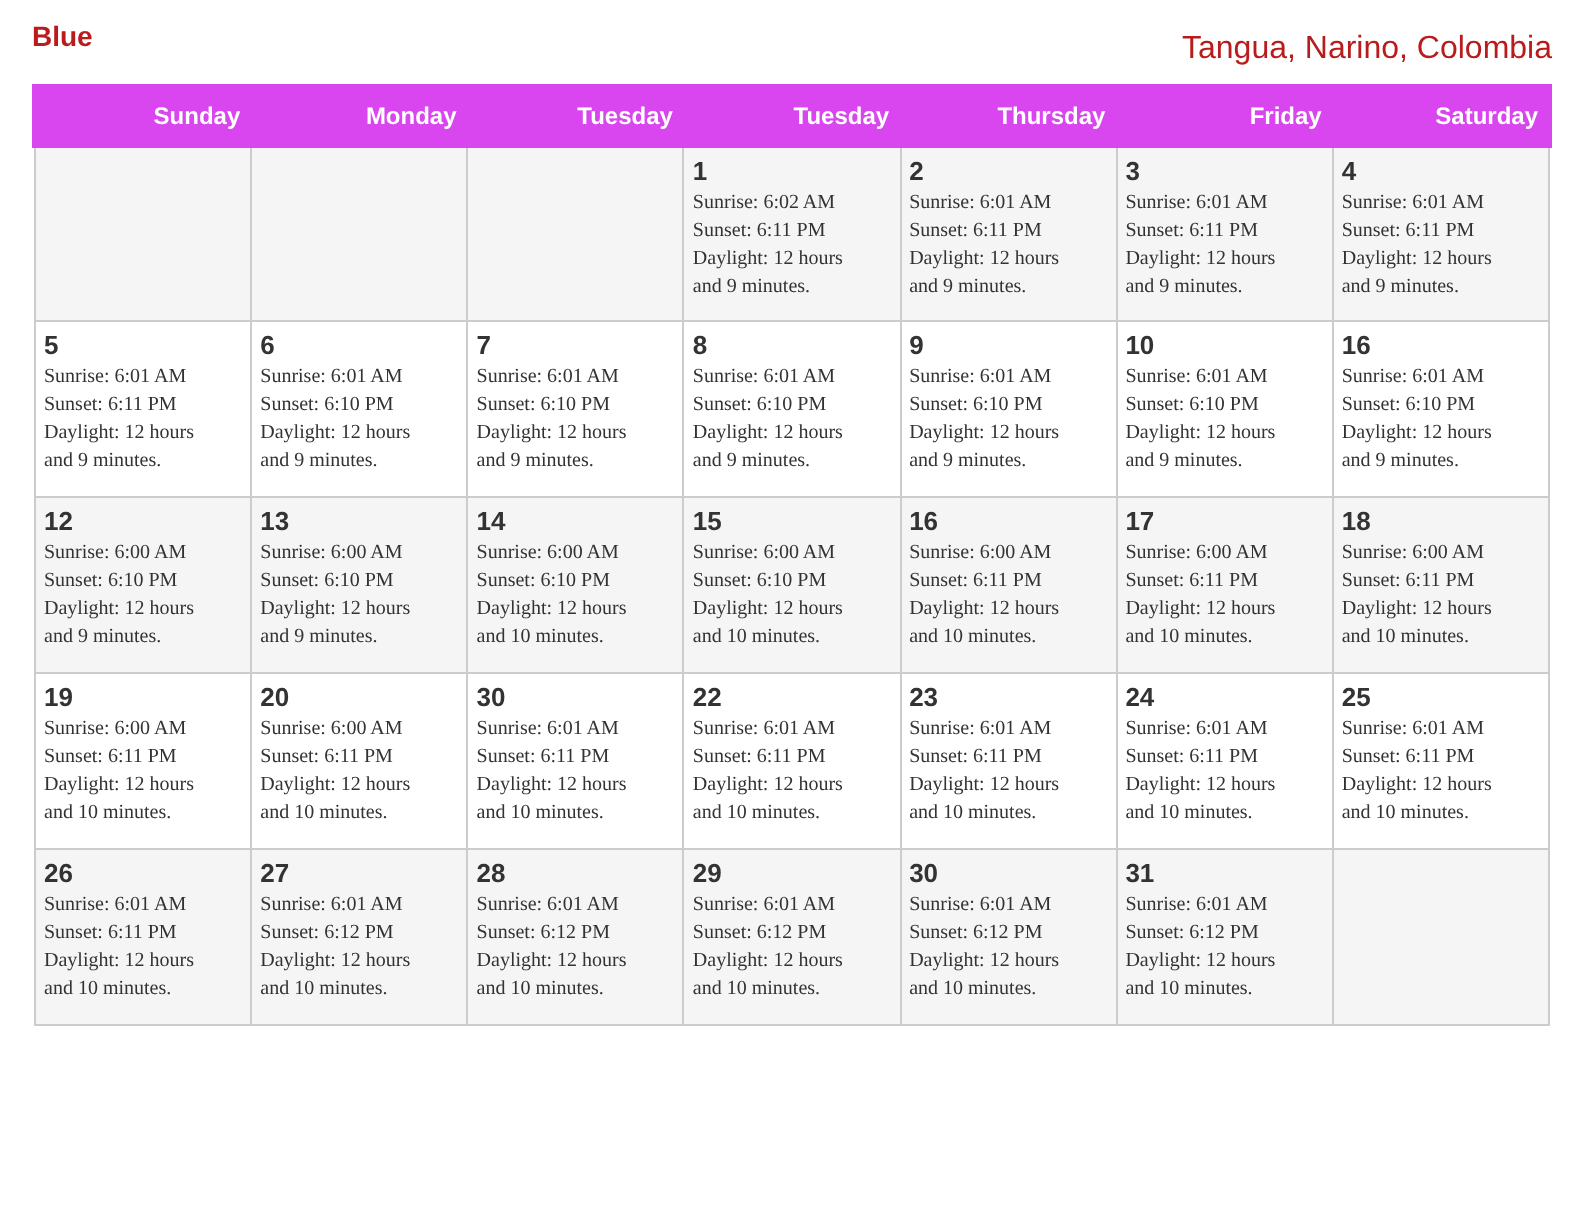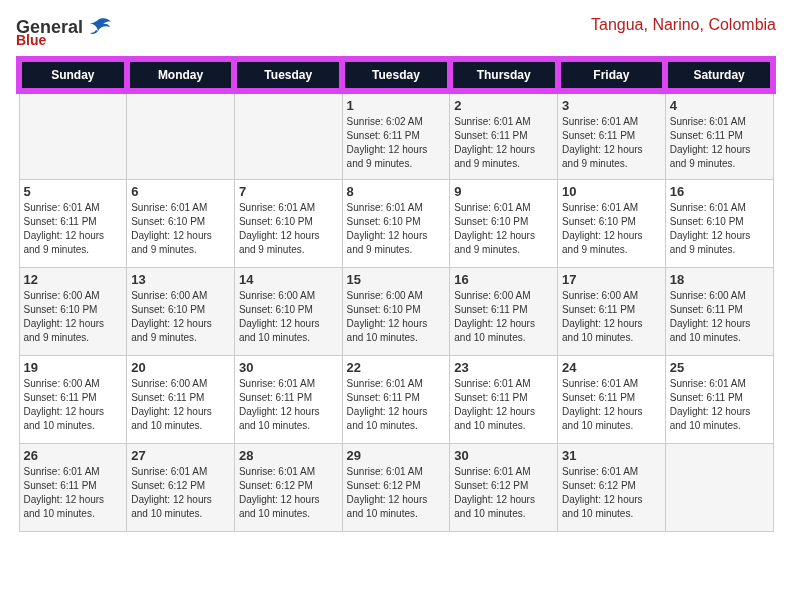--- a/index.html
+++ b/index.html
@@ -29,27 +29,27 @@
     }
     .title-block { text-align: right; }
     .month-title { font-size: 36px; font-weight: bold; color: #333; }
     .location-title { font-size: 16px; color: #b91c1c; }
     table {
       width: 100%;
       border-collapse: collapse;
       table-layout: fixed;
     }
     thead tr th {
-      background-color: #0f172a;
+      background-color: #d946ef;
       color: #fff;
       font-size: 12px;
       font-weight: bold;
       padding: 6px 4px;
-      text-align: center;
-      border: 6px solid #d946ef;
+      text-align: right;
+      border: 3px solid #d946ef;
     }
     tbody tr td {
       border: 1px solid #ccc;
       vertical-align: top;
       padding: 4px;
       font-size: 10.5px;
       color: #333;
       height: 88px;
       background: #fff;
     }
@@ -63,35 +63,29 @@
       font-size: 13px;
       font-weight: bold;
       color: #333;
       display: block;
       margin-bottom: 2px;
     }
     .day-info {
       font-size: 10px;
       color: #333;
       line-height: 1.4;
+      font-family: Liberation Serif, serif;
     }
   </style>
 </head>
 <body>
 
 <div class="header">
   <div class="logo">
     <div style="display:flex;flex-direction:column;align-items:flex-start;">
-      <div style="display:flex;align-items:center;">
-        <span class="logo-text-general">General</span>
-        <svg class="logo-bird" viewBox="0 0 30 22" xmlns="http://www.w3.org/2000/svg">
-          <path d="M15 4 C18 1, 26 2, 28 6 C25 5, 22 6, 20 8 C22 7, 26 8, 27 11 C22 9, 17 11, 15 15 C14 10, 10 7, 6 8 C9 7, 13 6, 15 4Z" fill="#1a5fb4"></path>
-          <path d="M15 15 C13 18, 9 19, 7 17 C10 17, 12 16, 13 14Z" fill="#1a5fb4"></path>
-        </svg>
-      </div>
       <span class="logo-text-blue" style="margin-top:-6px;">Blue</span>
     </div>
   </div>
   <div class="title-block">
     <div class="location-title">Tangua, Narino, Colombia</div>
   </div>
 </div>
 
 <table>
   <thead>

